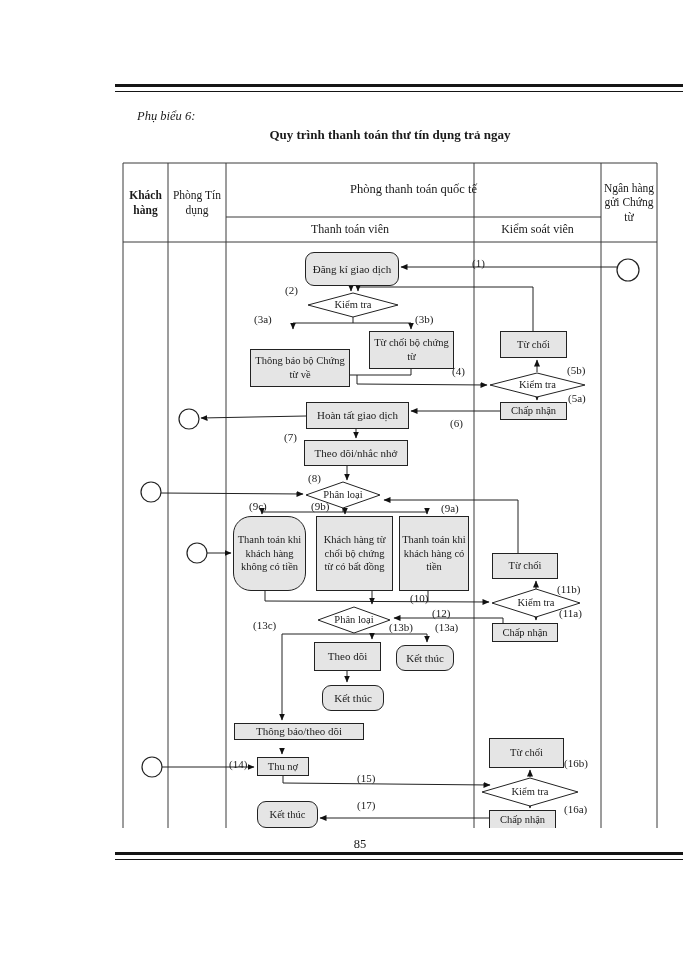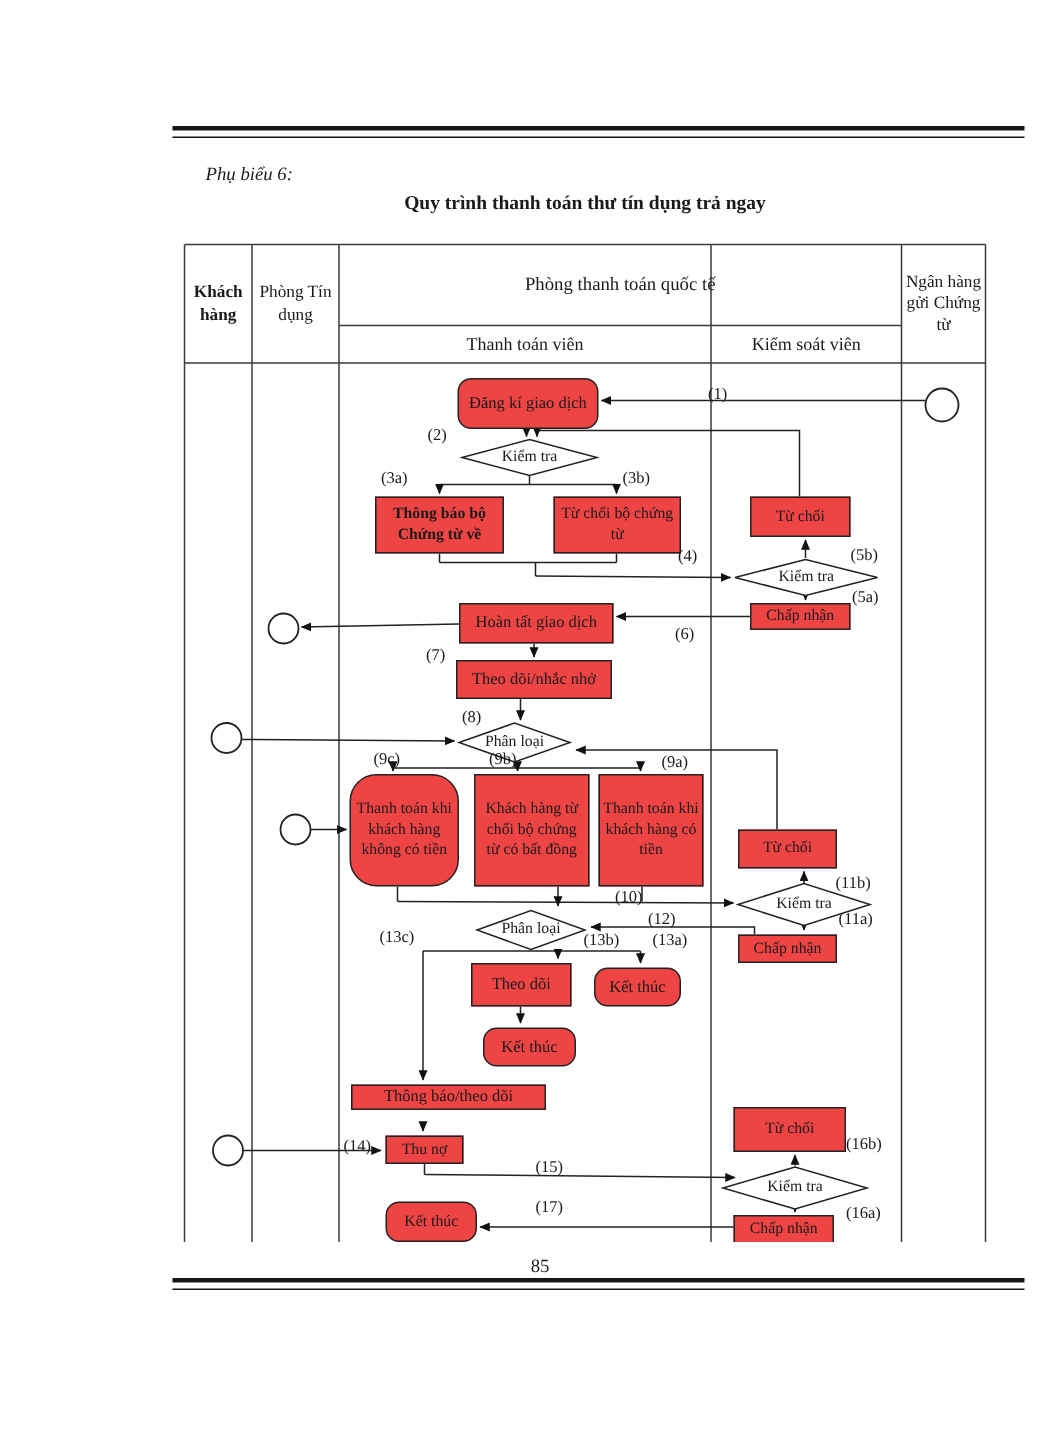--- a/index.html
+++ b/index.html
@@ -4,21 +4,21 @@
 <style>
   html,body{margin:0;padding:0;background:#e9e9e9;}
   .page{position:relative;width:700px;height:960px;background:#ffffff;overflow:hidden;
         font-family:"Liberation Serif", "DejaVu Serif", serif;color:#1a1a1a;}
   .rule{position:absolute;height:4px;border-top:3px solid #151515;border-bottom:1px solid #151515;}
   .caption{position:absolute;font-style:italic;font-size:12.5px;}
   .doc-title{position:absolute;font-weight:bold;font-size:13px;text-align:center;}
   .hcell{position:absolute;display:flex;align-items:center;justify-content:center;
          text-align:center;font-size:11.5px;line-height:1.25;}
   .hcell.b{font-weight:bold;}
-  .node{position:absolute;box-sizing:border-box;border:1px solid #222;background:#ef4444;
+  .node{position:absolute;box-sizing:border-box;border:1px solid #222;background:#e5e5e5;
         display:flex;align-items:center;justify-content:center;text-align:center;
         font-size:10.5px;line-height:1.3;padding:1px 2px;}
   .node.round{border-radius:9px;}
   .dtext{position:absolute;text-align:center;font-size:10.5px;line-height:1;}
   .slabel{position:absolute;font-size:11px;white-space:nowrap;}
   .pageno{position:absolute;text-align:center;font-size:12.5px;}
   svg{position:absolute;left:0;top:0;}
   .grid line{stroke:#3a3a3a;stroke-width:1;}
   .flow line,.flow path,.flow polyline{stroke:#222;stroke-width:1;fill:none;}
   .flow polygon{fill:#fff;stroke:#222;stroke-width:1;}
@@ -136,21 +136,21 @@
   </svg>
 
   <div class="hcell b" style="left:123px;top:163px;width:45px;height:79px;">Khách hàng</div>
   <div class="hcell" style="left:168px;top:163px;width:58px;height:79px;">Phòng Tín dụng</div>
   <div class="hcell" style="left:226px;top:217px;width:248px;height:25px;font-size:12px;">Thanh toán viên</div>
   <div class="hcell" style="left:226px;top:163px;width:375px;height:54px;font-size:12.5px;">Phòng thanh toán quốc tế</div>
   <div class="hcell" style="left:474px;top:217px;width:127px;height:25px;font-size:12px;">Kiểm soát viên</div>
   <div class="hcell" style="left:601px;top:163px;width:56px;height:79px;">Ngân hàng gửi Chứng từ</div>
 
   <div class="node round" style="left:305px;top:252px;width:94px;height:34px;font-size:11px;">Đăng kí giao dịch</div>
-  <div class="node" style="left:250px;top:331px;width:86px;height:38px;font-weight:bold;">Thông báo bộ Chứng từ về</div>
+  <div class="node" style="left:250px;top:349px;width:100px;height:38px;">Thông báo bộ Chứng từ về</div>
   <div class="node" style="left:369px;top:331px;width:85px;height:38px;">Từ chối bộ chứng từ</div>
   <div class="node" style="left:500px;top:331px;width:67px;height:27px;">Từ chối</div>
   <div class="node" style="left:500px;top:402px;width:67px;height:18px;">Chấp nhận</div>
   <div class="node" style="left:306px;top:402px;width:103px;height:27px;font-size:11px;">Hoàn tất giao dịch</div>
   <div class="node" style="left:304px;top:440px;width:104px;height:26px;font-size:11px;">Theo dõi/nhắc nhở</div>
   <div class="node" style="left:233px;top:516px;width:73px;height:75px;border-radius:18px;">Thanh toán khi khách hàng không có tiền</div>
   <div class="node" style="left:316px;top:516px;width:77px;height:75px;">Khách hàng từ chối bộ chứng từ có bất đồng</div>
   <div class="node" style="left:399px;top:516px;width:70px;height:75px;">Thanh toán khi khách hàng có tiền</div>
   <div class="node" style="left:492px;top:553px;width:66px;height:26px;">Từ chối</div>
   <div class="node" style="left:492px;top:623px;width:66px;height:19px;">Chấp nhận</div>
@@ -174,21 +174,21 @@
   <span class="slabel" style="left:285px;top:284px;">(2)</span>
   <span class="slabel" style="left:254px;top:313px;">(3a)</span>
   <span class="slabel" style="left:415px;top:313px;">(3b)</span>
   <span class="slabel" style="left:452px;top:365px;">(4)</span>
   <span class="slabel" style="left:567px;top:364px;">(5b)</span>
   <span class="slabel" style="left:568px;top:392px;text-align:center;">(5a)</span>
   <span class="slabel" style="left:450px;top:417px;">(6)</span>
   <span class="slabel" style="left:284px;top:431px;">(7)</span>
   <span class="slabel" style="left:308px;top:472px;">(8)</span>
   <span class="slabel" style="left:249px;top:500px;">(9c)</span>
-  <span class="slabel" style="left:311px;top:500px;margin-left:15px;">(9b)</span>
+  <span class="slabel" style="left:311px;top:500px;">(9b)</span>
   <span class="slabel" style="left:441px;top:502px;">(9a)</span>
   <span class="slabel" style="left:410px;top:592px;">(10)</span>
   <span class="slabel" style="left:557px;top:583px;">(11b)</span>
   <span class="slabel" style="left:559px;top:607px;">(11a)</span>
   <span class="slabel" style="left:432px;top:607px;">(12)</span>
   <span class="slabel" style="left:253px;top:619px;">(13c)</span>
   <span class="slabel" style="left:389px;top:621px;">(13b)</span>
   <span class="slabel" style="left:435px;top:621px;">(13a)</span>
   <span class="slabel" style="left:229px;top:758px;font-family:Liberation Serif, serif;">(14)</span>
   <span class="slabel" style="left:357px;top:772px;">(15)</span>

